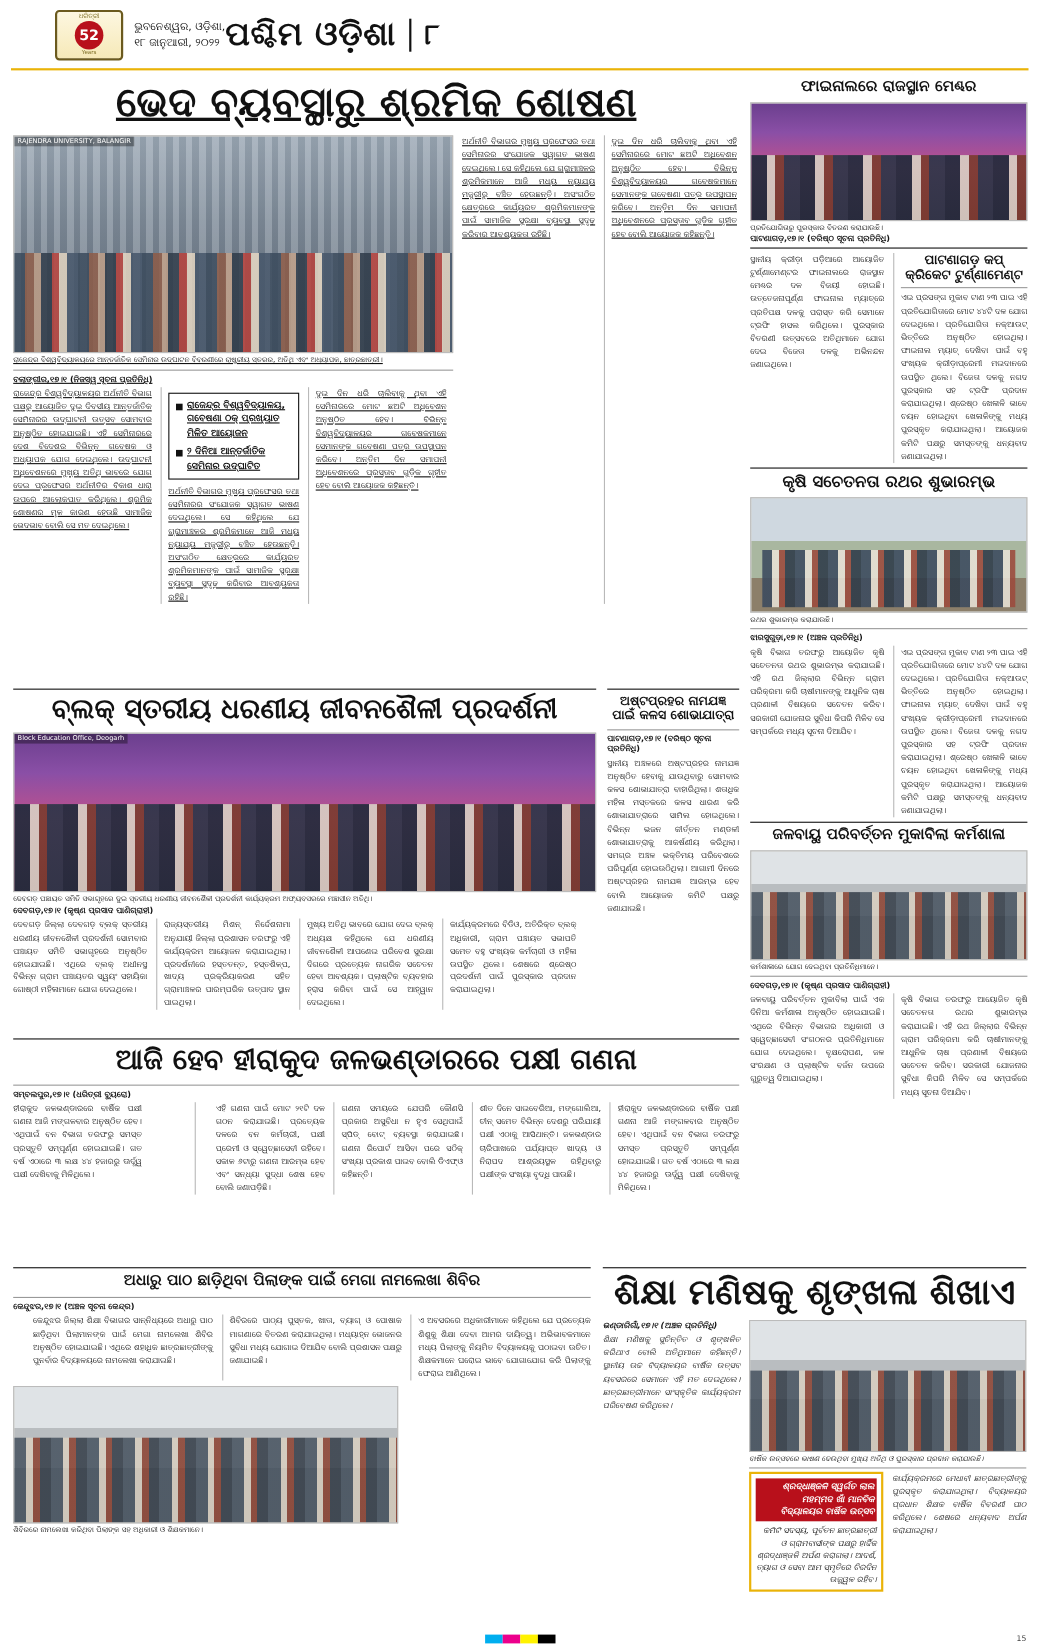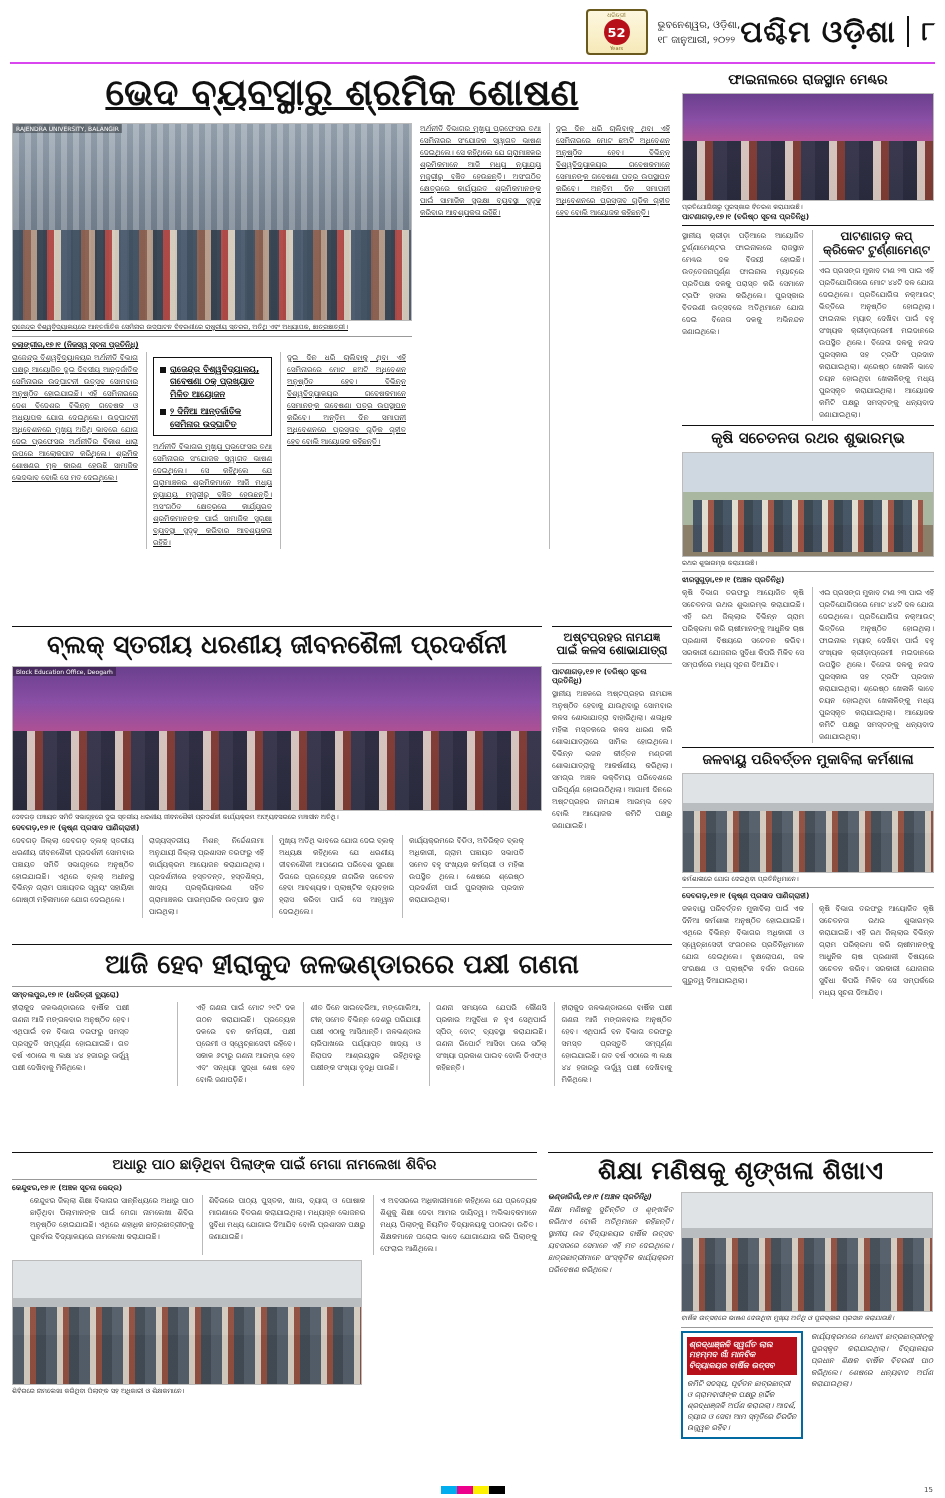--- a/index.html
+++ b/index.html
@@ -15,22 +15,22 @@
     overflow: hidden;
   }
   .page {
     width: 945px; height: 1498px;
     position: relative;
     padding: 6px 10px 0 10px;
   }
 
   
   .masthead {
-    display: flex; align-items: center; justify-content: flex-end;
-    border-bottom: 2px solid #d946ef;
+    display: flex; align-items: center; justify-content: flex-start;
+    border-bottom: 2px solid #eab308;
     padding-bottom: 5px;
     height: 58px;
     padding-left: 40px;
   }
   .mast-left { display: flex; align-items: center; gap: 10px; }
   .logo-badge {
     width: 62px; height: 46px;
     border: 2px solid #6b5a1e;
     border-radius: 4px;
     background: linear-gradient(#fdf7e0,#f6e9b8);
@@ -159,23 +159,23 @@
     font-weight: bold;
     line-height: 1.45;
   }
   .box-kicker .bullet { display: flex; gap: 4px; }
   .box-kicker .bullet + .bullet { margin-top: 5px; }
   .box-kicker .sq {
     width: 6px; height: 6px; background: #111; margin-top: 4px; flex: 0 0 6px;
   }
 
   .ad-box {
-    border: 2px solid #0369a1;
+    border: 2px solid #eab308;
     padding: 4px;
-    text-align: left;
+    text-align: right;
   }
   .ad-box .ad-title {
     background: #b8101b; color: #fff;
     font-size: 8px; font-weight: bold; padding: 3px 2px; line-height: 1.35;
   }
   .ad-box .ad-sub { font-size: 7.4px; line-height: 1.5; padding-top: 3px; }
 
   .page-footer {
     position: absolute; bottom: 4px; left: 0; right: 0;
     display: flex; align-items: center; justify-content: center; gap: 0;
@@ -270,22 +270,22 @@
   </div>
 
   <div class="region" style="left:12px; top:940px; width:660px;">
     <div class="rule"></div>
     <div class="headline" style="font-size:26px; margin:5px 0 7px;">ଆଜି ହେବ ହୀରାକୁଦ ଜଳଭଣ୍ଡାରରେ ପକ୍ଷୀ ଗଣନା</div>
     <div class="rule-thin"></div>
     <div class="dateline">ସମ୍ବଲପୁର,୧୭।୧ (ଧରିତ୍ରୀ ବ୍ୟୁରୋ)</div>
     <div style="display:flex; gap:8px;">
       <div style="width:126px;" class="body-text">ହୀରାକୁଦ ଜଳଭଣ୍ଡାରରେ ବାର୍ଷିକ ପକ୍ଷୀ ଗଣନା ଆଜି ମଙ୍ଗଳବାର ଅନୁଷ୍ଠିତ ହେବ। ଏଥିପାଇଁ ବନ ବିଭାଗ ତରଫରୁ ସମସ୍ତ ପ୍ରସ୍ତୁତି ସମ୍ପୂର୍ଣ୍ଣ ହୋଇଯାଇଛି। ଗତ ବର୍ଷ ଏଠାରେ ୩ ଲକ୍ଷ ୪୪ ହଜାରରୁ ଊର୍ଦ୍ଧ୍ୱ ପକ୍ଷୀ ଦେଖିବାକୁ ମିଳିଥିଲେ।</div>
       <div style="width:126px; padding-left:18px;margin-left:40px;" class="colrule body-text">ଏହି ଗଣନା ପାଇଁ ମୋଟ ୨୧ଟି ଦଳ ଗଠନ କରାଯାଇଛି। ପ୍ରତ୍ୟେକ ଦଳରେ ବନ କର୍ମଚାରୀ, ପକ୍ଷୀ ପ୍ରେମୀ ଓ ସ୍ୱେଚ୍ଛାସେବୀ ରହିବେ। ସକାଳ ୬ଟାରୁ ଗଣନା ଆରମ୍ଭ ହେବ ଏବଂ ସନ୍ଧ୍ୟା ସୁଦ୍ଧା ଶେଷ ହେବ ବୋଲି ଜଣାପଡ଼ିଛି।</div>
+      <div style="width:126px; padding-left:6px;" class="colrule body-text">ଗଣନା ସମୟରେ ଯେପରି କୌଣସି ପ୍ରକାର ଅସୁବିଧା ନ ହୁଏ ସେଥିପାଇଁ ସ୍ପିଡ୍ ବୋଟ୍ ବ୍ୟବସ୍ଥା କରାଯାଇଛି। ଗଣନା ରିପୋର୍ଟ ଆସିବା ପରେ ସଠିକ୍ ସଂଖ୍ୟା ପ୍ରକାଶ ପାଇବ ବୋଲି ଡିଏଫ୍‌ଓ କହିଛନ୍ତି।</div>
       <div style="width:126px; padding-left:6px;" class="colrule body-text">ଶୀତ ଦିନେ ସାଇବେରିଆ, ମଙ୍ଗୋଲିଆ, ଚୀନ୍ ସମେତ ବିଭିନ୍ନ ଦେଶରୁ ପରିଯାୟୀ ପକ୍ଷୀ ଏଠାକୁ ଆସିଥାନ୍ତି। ଜଳଭଣ୍ଡାର ଚାରିପାଖରେ ପର୍ଯ୍ୟାପ୍ତ ଖାଦ୍ୟ ଓ ନିରାପଦ ଆଶ୍ରୟସ୍ଥଳ ରହିଥିବାରୁ ପକ୍ଷୀଙ୍କ ସଂଖ୍ୟା ବୃଦ୍ଧି ପାଉଛି।</div>
-      <div style="width:126px; padding-left:6px;" class="colrule body-text">ଗଣନା ସମୟରେ ଯେପରି କୌଣସି ପ୍ରକାର ଅସୁବିଧା ନ ହୁଏ ସେଥିପାଇଁ ସ୍ପିଡ୍ ବୋଟ୍ ବ୍ୟବସ୍ଥା କରାଯାଇଛି। ଗଣନା ରିପୋର୍ଟ ଆସିବା ପରେ ସଠିକ୍ ସଂଖ୍ୟା ପ୍ରକାଶ ପାଇବ ବୋଲି ଡିଏଫ୍‌ଓ କହିଛନ୍ତି।</div>
       <div style="width:126px; padding-left:6px;" class="colrule body-text">ହୀରାକୁଦ ଜଳଭଣ୍ଡାରରେ ବାର୍ଷିକ ପକ୍ଷୀ ଗଣନା ଆଜି ମଙ୍ଗଳବାର ଅନୁଷ୍ଠିତ ହେବ। ଏଥିପାଇଁ ବନ ବିଭାଗ ତରଫରୁ ସମସ୍ତ ପ୍ରସ୍ତୁତି ସମ୍ପୂର୍ଣ୍ଣ ହୋଇଯାଇଛି। ଗତ ବର୍ଷ ଏଠାରେ ୩ ଲକ୍ଷ ୪୪ ହଜାରରୁ ଊର୍ଦ୍ଧ୍ୱ ପକ୍ଷୀ ଦେଖିବାକୁ ମିଳିଥିଲେ।</div>
     </div>
   </div>
 
   <div class="region" style="left:12px; top:1148px; width:525px;">
     <div class="rule"></div>
     <div class="headline" style="font-size:14px; margin:4px 0 6px;">ଅଧାରୁ ପାଠ ଛାଡ଼ିଥିବା ପିଲାଙ୍କ ପାଇଁ ମେଗା ନାମଲେଖା ଶିବିର</div>
     <div class="rule-thin"></div>
     <div class="dateline">କେନ୍ଦୁଝର,୧୭।୧ (ଅଞ୍ଚଳ ସୂଚନା କେନ୍ଦ୍ର)</div>
     <div style="display:flex; gap:8px;">
@@ -294,21 +294,21 @@
       <div style="width:165px; padding-left:6px;" class="colrule body-text">ଏ ଅବସରରେ ଅଧିକାରୀମାନେ କହିଥିଲେ ଯେ ପ୍ରତ୍ୟେକ ଶିଶୁକୁ ଶିକ୍ଷା ଦେବା ଆମର ଦାୟିତ୍ୱ। ଅଭିଭାବକମାନେ ମଧ୍ୟ ପିଲାଙ୍କୁ ନିୟମିତ ବିଦ୍ୟାଳୟକୁ ପଠାଇବା ଉଚିତ। ଶିକ୍ଷକମାନେ ଘରୋଇ ଭାବେ ଯୋଗାଯୋଗ କରି ପିଲାଙ୍କୁ ଫେରାଇ ଆଣିଥିଲେ।</div>
     </div>
     <div class="photo" style="width:350px; height:125px; margin-top:5px;">
       <div class="ph-indoor"></div>
     </div>
     <div class="cap" style="width:350px;">ଶିବିରରେ ନାମଲେଖା କରିଥିବା ପିଲାଙ୍କ ସହ ଅଧିକାରୀ ଓ ଶିକ୍ଷକମାନେ।</div>
   </div>
 
   <div class="region" style="left:548px; top:1148px; width:385px;">
     <div class="rule"></div>
-    <div class="headline" style="font-size:25px; margin:4px 0 7px;">ଶିକ୍ଷା ମଣିଷକୁ ଶୃଙ୍ଖଳା ଶିଖାଏ</div>
+    <div class="headline" style="font-size:32px; margin:4px 0 7px;">ଶିକ୍ଷା ମଣିଷକୁ ଶୃଙ୍ଖଳା ଶିଖାଏ</div>
     <div style="display:flex; gap:8px;font-style:italic;">
       <div style="width:125px;">
         <div class="dateline">ଭଣ୍ଡାରିଗାଁ,୧୭।୧ (ଅଞ୍ଚଳ ପ୍ରତିନିଧି)</div>
         <div class="body-text">ଶିକ୍ଷା ମଣିଷକୁ ସୁଚିନ୍ତିତ ଓ ଶୃଙ୍ଖଳିତ କରିଥାଏ ବୋଲି ଅତିଥିମାନେ କହିଛନ୍ତି। ସ୍ଥାନୀୟ ଉଚ୍ଚ ବିଦ୍ୟାଳୟର ବାର୍ଷିକ ଉତ୍ସବ ୟବସରରେ ସେମାନେ ଏହି ମତ ଦେଇଥିଲେ। ଛାତ୍ରଛାତ୍ରୀମାନେ ସାଂସ୍କୃତିକ କାର୍ଯ୍ୟକ୍ରମ ପରିବେଷଣ କରିଥିଲେ।</div>
       </div>
       <div style="width:252px;">
         <div class="photo" style="width:252px; height:120px;">
           <div class="ph-indoor"></div>
         </div>
         <div class="cap">ବାର୍ଷିକ ଉତ୍ସବରେ ଭାଷଣ ଦେଉଥିବା ମୁଖ୍ୟ ଅତିଥି ଓ ପୁରସ୍କାର ପ୍ରଦାନ କରାଯାଉଛି।</div>

